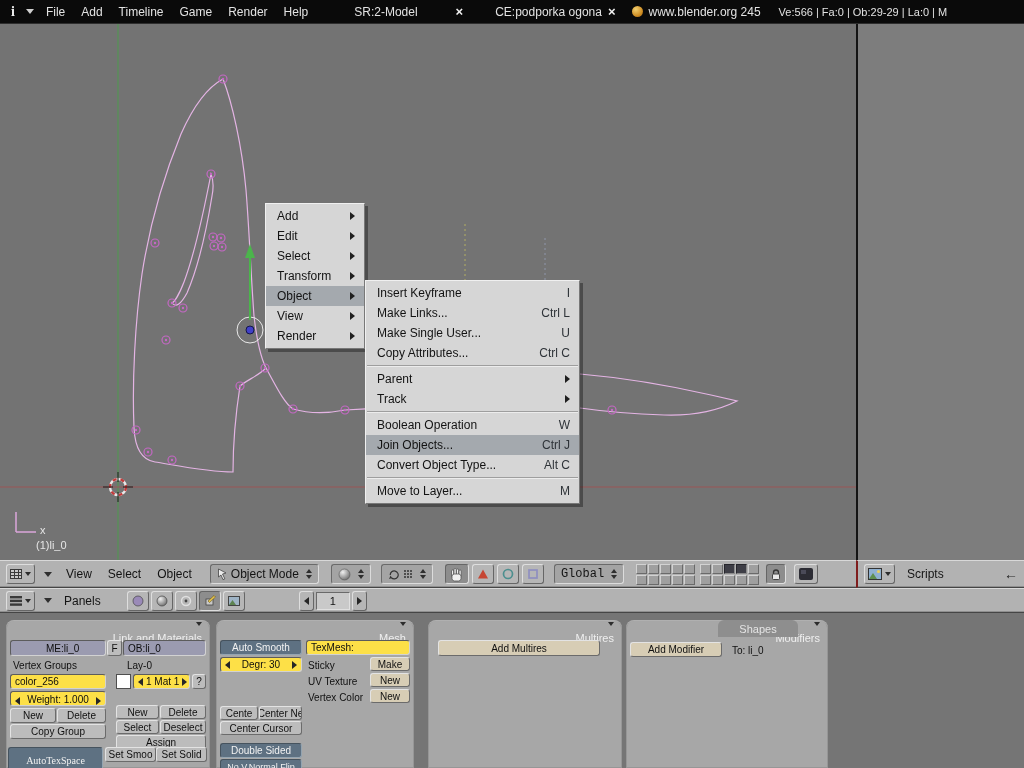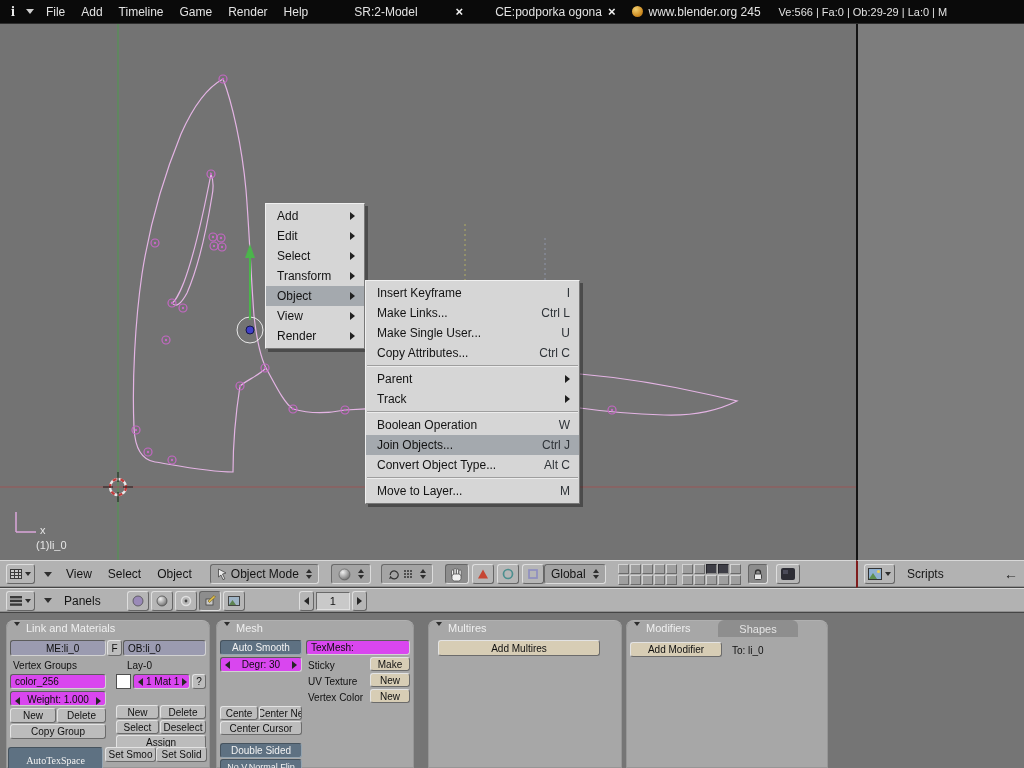--- a/index.html
+++ b/index.html
@@ -41,26 +41,26 @@
 .updown .u{width:0;height:0;border-left:3px solid transparent;border-right:3px solid transparent;border-bottom:4px solid #2e2e2e;}
 .updown .d{width:0;height:0;border-left:3px solid transparent;border-right:3px solid transparent;border-top:4px solid #2e2e2e;}
 .layer-grid{display:grid;grid-template-columns:repeat(5,11px);grid-auto-rows:10px;gap:1px;}
 .layer-cell{background:#9f9f9f;border:1px solid;border-color:#d2d2d2 #6a6a6a #6a6a6a #d2d2d2;}
 .layer-cell.active{background:#3e3e46;border-color:#26262c #8a8a8a #8a8a8a #26262c;}
 .frame{height:18px;width:34px;background:#c9c9c9;border:1px solid;border-color:#6a6a6a #e0e0e0 #e0e0e0 #6a6a6a;display:flex;align-items:center;justify-content:center;font-size:11px;color:#111;}
 .back-arrow{font-size:14px;color:#1d1d1d;}
 
 .btnarea{background:#757575;}
 .panel{position:absolute;top:7px;bottom:0;background:#a7a7a7;border-radius:8px 8px 0 0;box-shadow:inset 0 1px 0 rgba(255,255,255,0.25),inset 0 0 0 1px rgba(0,0,0,0.10);}
-.panel-h{height:17px;display:flex;align-items:flex-start;gap:6px;padding:2px 8px 0;font-size:11px;color:#efefef;}
+.panel-h{height:17px;display:flex;align-items:flex-end;gap:6px;padding:2px 8px 0;font-size:11px;color:#efefef;flex-direction:column;}
 .lbl{position:absolute;font-size:10px;color:#101010;white-space:nowrap;}
 .btn{position:absolute;background:#bcbcbc;border:1px solid;border-color:#e3e3e3 #6b6b6b #6b6b6b #e3e3e3;border-radius:3px;font-size:10px;color:#101010;display:flex;align-items:center;justify-content:center;white-space:nowrap;overflow:hidden;cursor:default;}
 .btn.warm{background:#d7cdb5;}
 .btn.on{background:#5e7182;color:#f2f2f2;border-color:#46535e #93a4b1 #93a4b1 #46535e;}
-.fld{position:absolute;background:#d946ef;border:1px solid;border-color:#5c5c5c #d2d2d2 #d2d2d2 #5c5c5c;border-radius:3px;font-size:10px;color:#0d0d0d;display:flex;align-items:center;padding:0 4px;gap:3px;overflow:hidden;white-space:nowrap;}
+.fld{position:absolute;background:#fde047;border:1px solid;border-color:#5c5c5c #d2d2d2 #d2d2d2 #5c5c5c;border-radius:3px;font-size:10px;color:#0d0d0d;display:flex;align-items:center;padding:0 4px;gap:3px;overflow:hidden;white-space:nowrap;}
 .fld.name{background:#9b9bb0;}
 .fld .val{flex:1;text-align:center;}
 .fld .valL{flex:1;text-align:left;}
 .swatch{position:absolute;background:#fff;border:1px solid #4e4e4e;}
 .tab{position:absolute;background:#8e8e8e;border-radius:6px 6px 0 0;font-size:11px;color:#e4e4e4;display:flex;align-items:center;justify-content:center;}
 .icon-wrap{display:flex;align-items:center;justify-content:center;}
 </style>
 </head>
 <body>
 
@@ -336,21 +336,21 @@
           </svg>
         </span>
     </div>
     <div class="hbtn" style="margin-left:3px;width:22px;">
       <span class="icon-wrap">
           <svg width="12" height="12">
             <rect x="2" y="2" width="8" height="8" fill="none" stroke="#8f8fc0" stroke-width="1.7"></rect>
           </svg>
         </span>
     </div>
-    <div class="combo" style="margin-left:0;">
+    <div class="combo" style="margin-left:10px;font-family:Liberation Mono, monospace;">
       <span>Global</span>
       <span class="updown">
           <i class="u"></i>
           <i class="d"></i>
         </span>
     </div>
     <div class="layer-grid" style="margin-left:12px;">
         <div class="layer-cell"></div>
         <div class="layer-cell"></div>
         <div class="layer-cell"></div>

